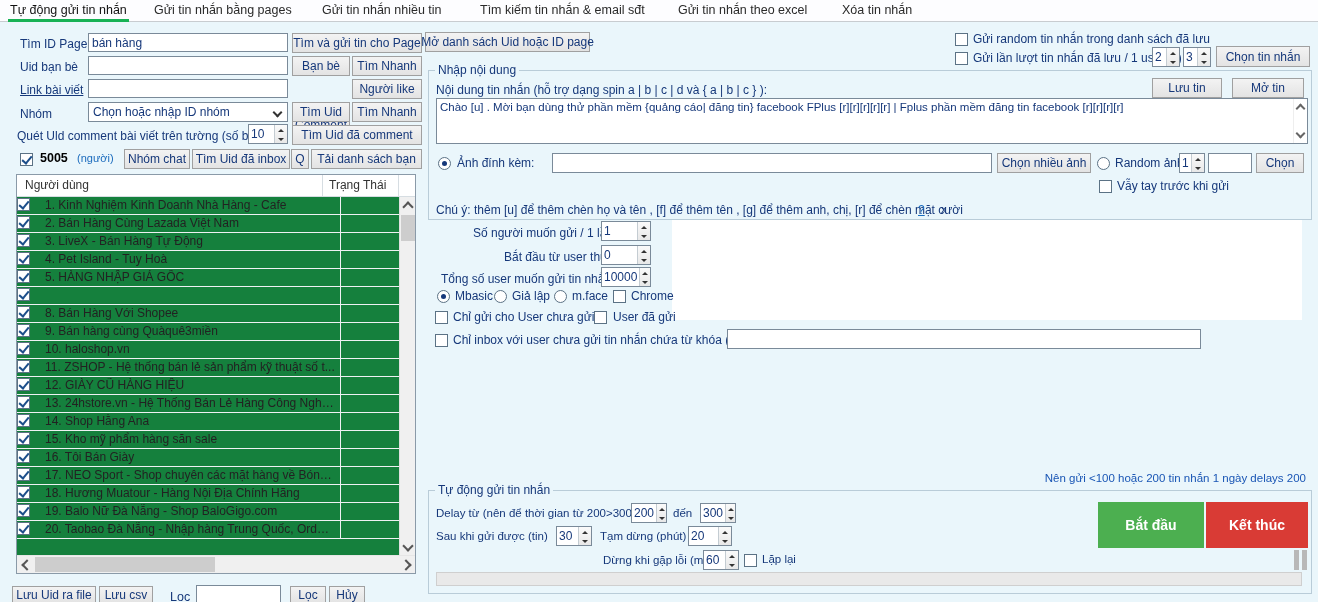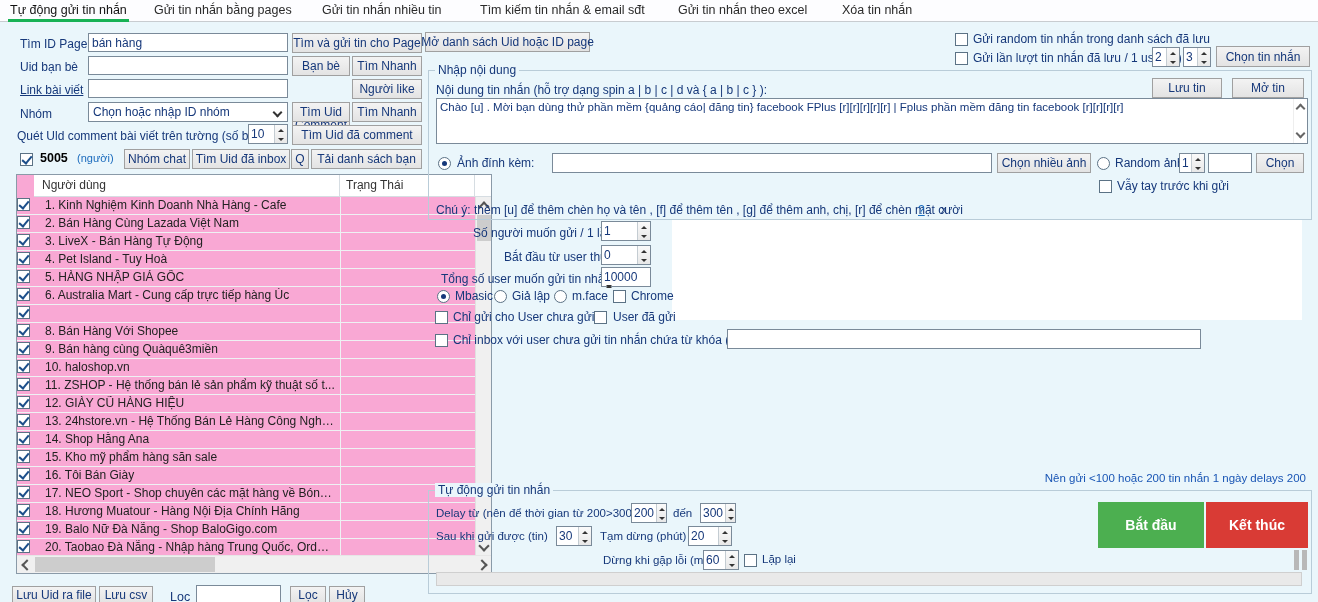--- a/index.html
+++ b/index.html
@@ -76,22 +76,22 @@
   .spin .sb i.dn::after { border-top: 3px solid #333; }
 
   .grpbox { position: absolute; border: 1px solid #b9ccd8; }
   .grpbox > .glegend {
     position: absolute; top: -8px; left: 6px; background: #eaf6fb;
     padding: 0 3px; font-size: 12px; color: #16387a; white-space: nowrap;
   }
 
   
   #list-wrap {
-    position: absolute; left: 16px; top: 174px; width: 476px; height: 400px;
-    background: #f9a8d4; border: 1px solid #8a9aa8; padding-left: 17px;
+    position: absolute; left: 16px; top: 174px; width: 400px; height: 400px;
+    background: #15803d; border: 1px solid #8a9aa8;
   }
   #list-head {
     position: relative; height: 22px; border-bottom: 1px solid #d6dde2;
     background: #fff;
   }
   #list-head .hcell { position: absolute; top: 3px; font-size: 12px; color: #333; }
   #list-head .hsep { position: absolute; top: 0; bottom: 0; width: 1px; background: #d6dde2; }
   #list-rows { position: absolute; left: 0; top: 22px; right: 16px; bottom: 18px; overflow: hidden; }
   .row { position: relative; height: 18px; border-bottom: 1px solid #eef1f3; }
   .row .rtx { position: absolute; left: 28px; top: 1px; font-size: 12px; color: #222;
@@ -199,21 +199,20 @@
       <div class="hsep" style="left:305px;"></div>
       <div class="hcell" style="left:312px;">Trạng Thái</div>
       <div class="hsep" style="right:16px;"></div>
     </div>
     <div id="list-rows">
         <div class="row"><span class="cb on"></span><span class="rtx">1. Kinh Nghiệm Kinh Doanh Nhà Hàng - Cafe</span><span class="rsep"></span></div>
         <div class="row"><span class="cb on"></span><span class="rtx">2. Bán Hàng Cùng Lazada Việt Nam</span><span class="rsep"></span></div>
         <div class="row"><span class="cb on"></span><span class="rtx">3. LiveX - Bán Hàng Tự Động</span><span class="rsep"></span></div>
         <div class="row"><span class="cb on"></span><span class="rtx">4. Pet Island - Tuy Hoà</span><span class="rsep"></span></div>
         <div class="row"><span class="cb on"></span><span class="rtx">5. HÀNG NHẬP GIÁ GỐC</span><span class="rsep"></span></div>
-        <div class="row"><span class="cb on"></span><span class="rtx">6. Australia Mart - Cung cấp trực tiếp hàng Úc</span><span class="rsep"></span></div>
         <div class="row"><span class="cb on"></span><span class="rsep"></span></div>
         <div class="row"><span class="cb on"></span><span class="rtx">8. Bán Hàng Với Shopee</span><span class="rsep"></span></div>
         <div class="row"><span class="cb on"></span><span class="rtx">9. Bán hàng cùng Quàquê3miền</span><span class="rsep"></span></div>
         <div class="row"><span class="cb on"></span><span class="rtx">10. haloshop.vn</span><span class="rsep"></span></div>
         <div class="row"><span class="cb on"></span><span class="rtx">11. ZSHOP - Hệ thống bán lẻ sản phẩm kỹ thuật số t...</span><span class="rsep"></span></div>
         <div class="row"><span class="cb on"></span><span class="rtx">12. GIÀY CŨ HÀNG HIỆU</span><span class="rsep"></span></div>
         <div class="row"><span class="cb on"></span><span class="rtx">13. 24hstore.vn - Hệ Thống Bán Lẻ Hàng Công Nghệ...</span><span class="rsep"></span></div>
         <div class="row"><span class="cb on"></span><span class="rtx">14. Shop Hằng Ana</span><span class="rsep"></span></div>
         <div class="row"><span class="cb on"></span><span class="rtx">15. Kho mỹ phẩm hàng săn sale</span><span class="rsep"></span></div>
         <div class="row"><span class="cb on"></span><span class="rtx">16. Tôi Bán Giày</span><span class="rsep"></span></div>
@@ -312,21 +311,21 @@
   <span class="lbl" style="position:absolute;left:504px;top:250px;">Bắt đầu từ user thứ:</span>
   <div class="spin" style="position:absolute;left:601px;top:245px;width:50px;">
     <div class="sv">0</div>
     <div class="sb">
         <i class="up"></i>
         <i class="dn"></i>
       </div>
   </div>
 
   <span class="lbl" style="position:absolute;left:441px;top:272px;">Tổng số user muốn gửi tin nhắn:</span>
-  <div class="spin" style="position:absolute;left:601px;top:267px;width:50px;flex-direction:column;">
+  <div class="spin" style="position:absolute;left:601px;top:267px;width:50px;">
     <div class="sv">10000</div>
     <div class="sb">
         <i class="up"></i>
         <i class="dn"></i>
       </div>
   </div>
 
   <span class="rb on" style="position:absolute;left:437px;top:290px;"></span>
   <span class="lbl" style="position:absolute;left:455px;top:289px;">Mbasic</span>
   <span class="rb" style="position:absolute;left:494px;top:290px;"></span>

